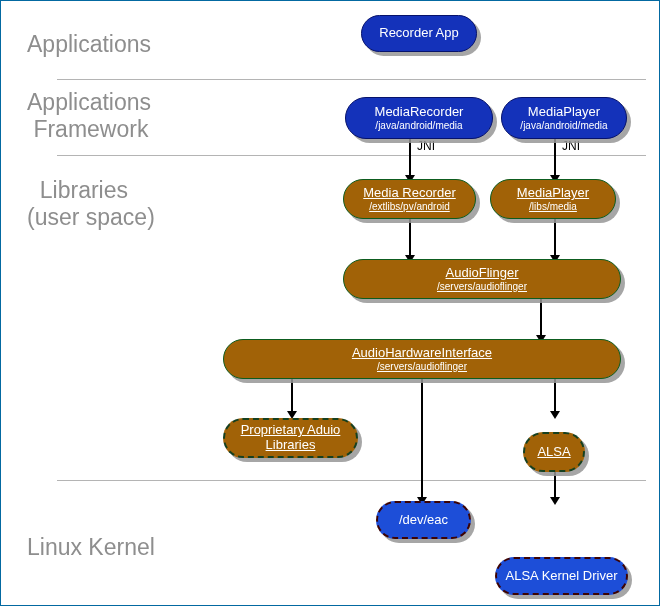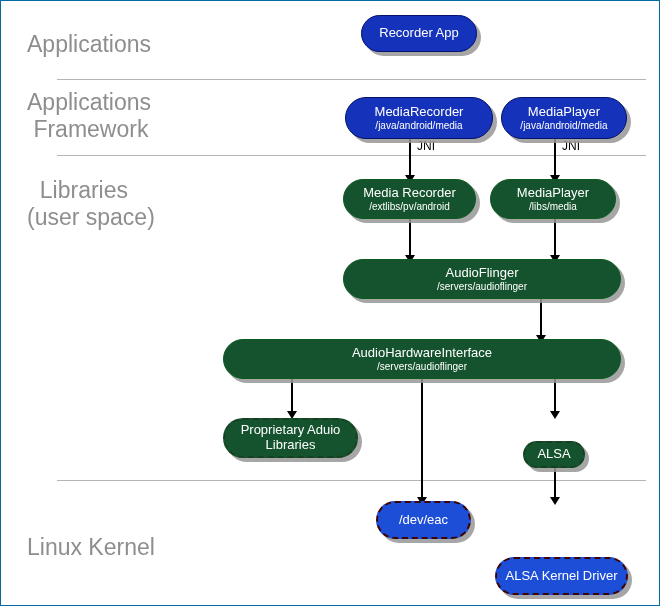--- a/index.html
+++ b/index.html
@@ -46,21 +46,21 @@
     flex-direction:column;
     align-items:center;
     justify-content:center;
     box-shadow:4px 4px 0 0 rgba(150,150,150,0.85);
     line-height:1.12;
   }
   .node .t1{font-size:13px;white-space:nowrap;}
   .node .t2{font-size:10px;white-space:nowrap;}
 
   .blue{background:#1432ba;border:1px solid #06126b;}
-  .green{background:#14532d;border:1px solid #0d5c1f;}
+  .green{background:#a16207;border:1px solid #0d5c1f;text-decoration:underline;}
   .red{background:#1d4ed8;border:1px solid #4d0202;}
 
   .dashed{border-style:dashed;border-width:2px;}
   .dashed.green{border-color:#16401f;}
   .dashed.red{border-color:#3c0303;}
 
   
   .vline{
     position:absolute;
     width:2px;
@@ -161,21 +161,21 @@
   <div class="node green" style="left:222px;top:338px;width:398px;height:40px;">
     <span class="t1">AudioHardwareInterface</span>
     <span class="t2">/servers/audioflinger</span>
   </div>
 
   <div class="node green dashed" style="left:222px;top:417px;width:135px;height:40px;">
     <span class="t1">Proprietary Aduio</span>
     <span class="t1">Libraries</span>
   </div>
 
-  <div class="node green dashed" style="left:522px;top:440px;width:62px;height:27px;">
+  <div class="node green dashed" style="left:522px;top:431px;width:62px;height:40px;">
     <span class="t1">ALSA</span>
   </div>
 
   <div class="node red dashed" style="left:375px;top:500px;width:95px;height:38px;">
     <span class="t1">/dev/eac</span>
   </div>
 
 
 
   <div class="node red dashed" style="left:494px;top:556px;width:133px;height:38px;">

